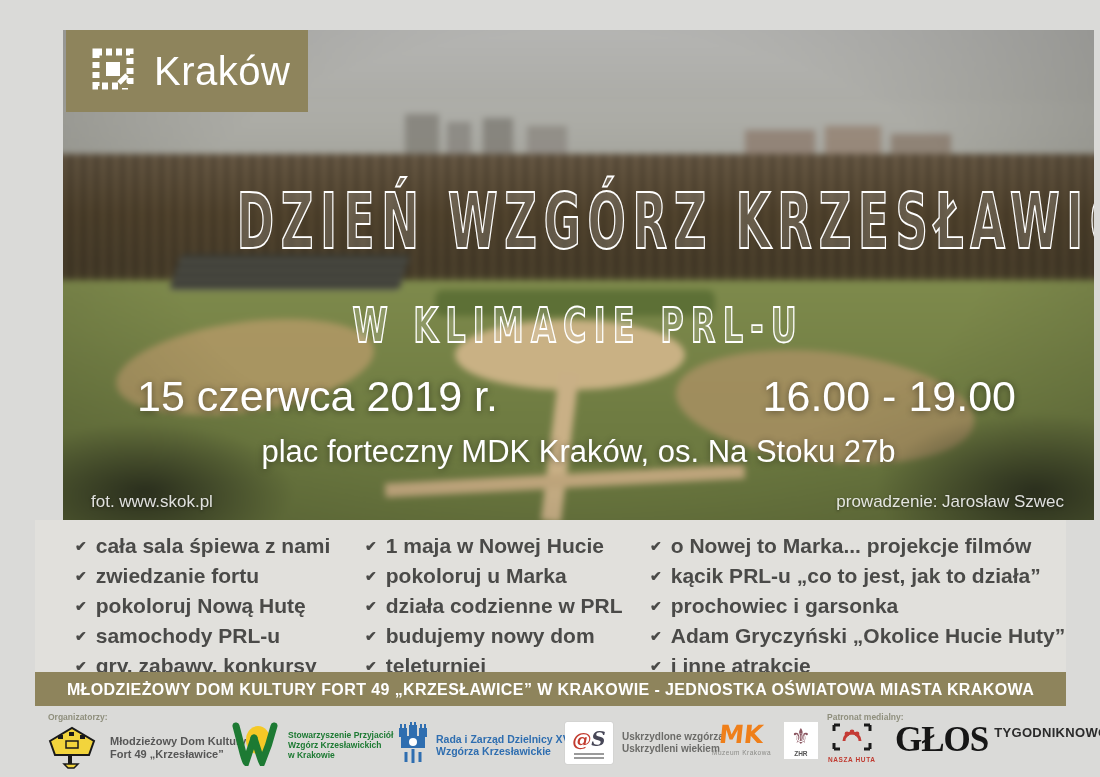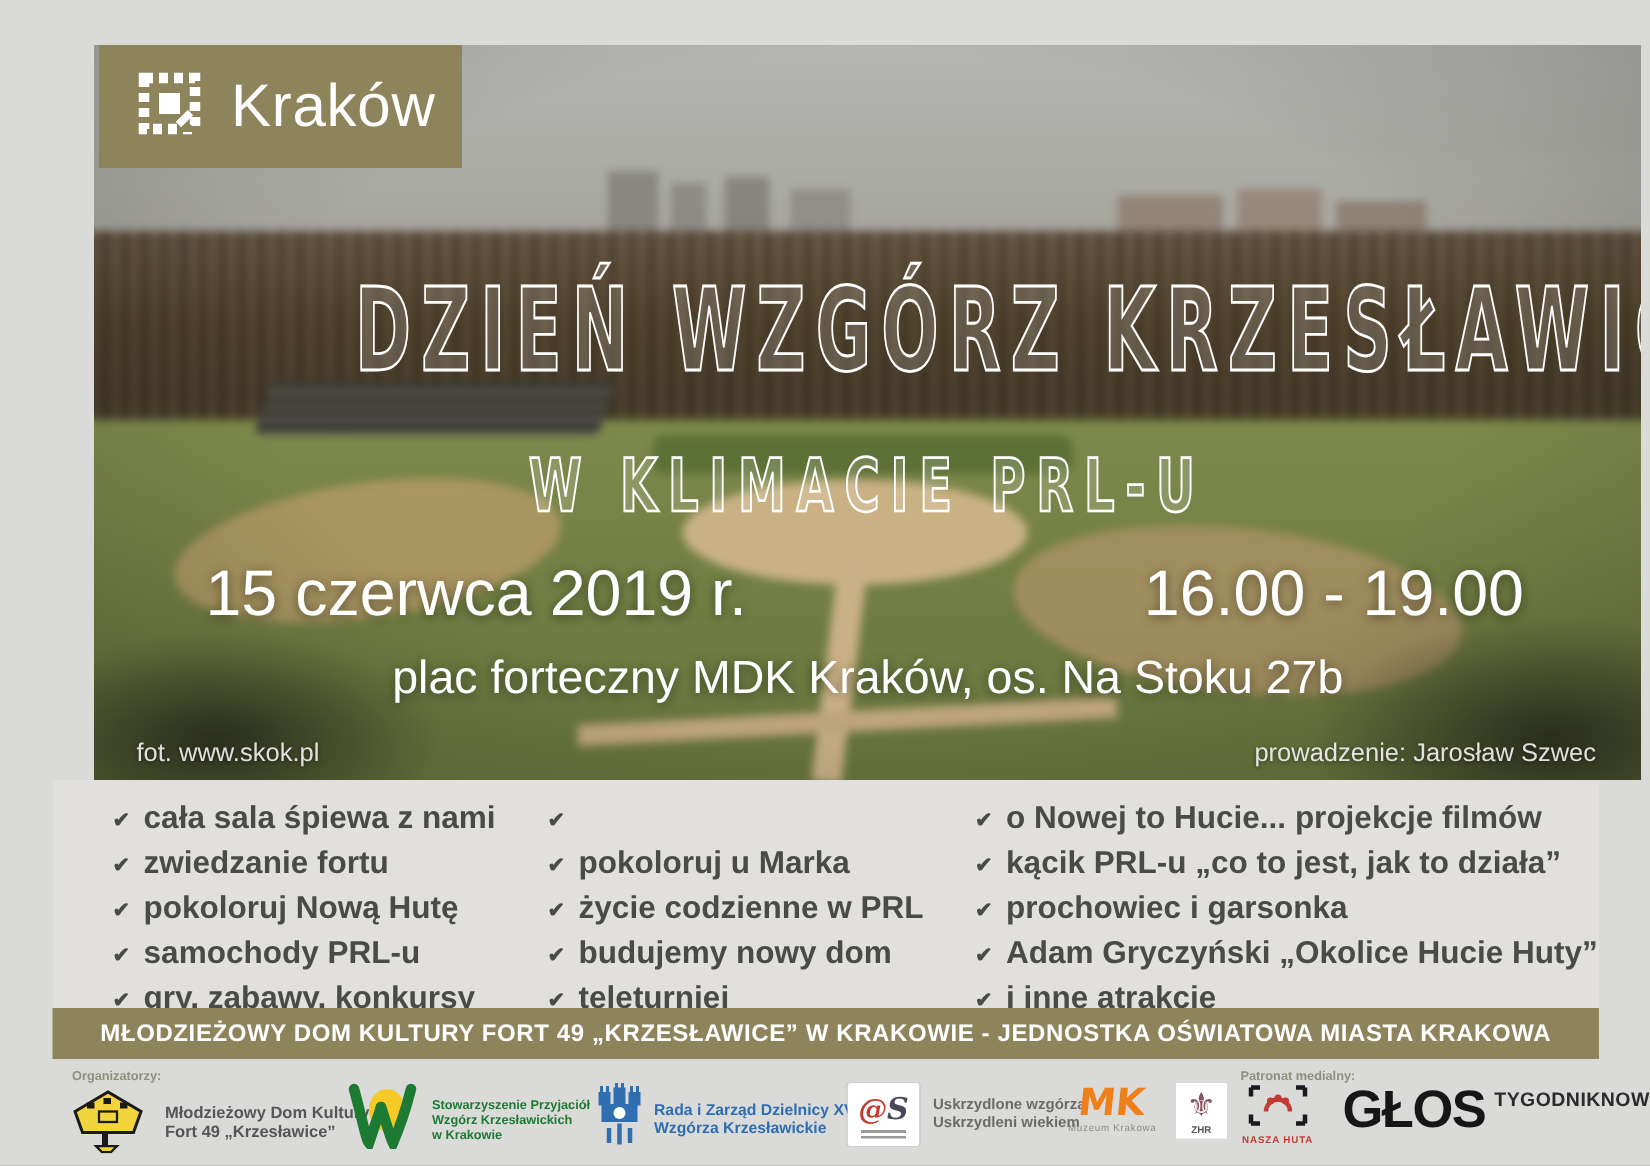--- a/index.html
+++ b/index.html
@@ -93,21 +93,21 @@
     font-family:"DejaVu Sans",sans-serif;}
   .mk-cap{font-size:6.5px;color:#8a8a86;letter-spacing:.5px;}
   .g-zhr{left:784px;top:16px;flex-direction:column;gap:0;}
   .zhr-glyph{font-size:22px;color:#8a5560;line-height:26px;background:#fff;padding:2px 7px 0;}
   .zhr-cap{font-size:6.5px;font-weight:bold;color:#555;background:#fff;width:100%;text-align:center;
     box-sizing:border-box;padding-bottom:2px;}
   .g-nh{left:828px;top:17px;flex-direction:column;gap:1px;}
   .nh-cap{font-size:6.5px;font-weight:bold;color:#c03a30;letter-spacing:.6px;}
   .g-glos{left:895px;top:16px;align-items:flex-start;gap:6px;}
   .glos-word{font-size:35px;font-weight:900;color:#161616;letter-spacing:-1px;line-height:36px;
-    font-family:Liberation Sans, sans-serif;}
+    font-family:Liberation Serif, serif;}
   .glos-col{display:flex;padding-top:4px;}
   .glos-line{font-size:13px;font-weight:800;color:#2b2b2b;line-height:14px;letter-spacing:.3px;}
   .glos-rule{height:3px;background:#c43b35;margin-top:3px;}
 </style>
 </head>
 <body>
 
 <div class="poster">
 
   <div class="photo">
@@ -185,42 +185,43 @@
           <span>samochody PRL-u</span>
         </li>
       <li>
           <span class="check">✔</span>
           <span>gry, zabawy, konkursy</span>
         </li>
     </ul>
     <ul class="pcol c2">
       <li>
           <span class="check">✔</span>
+          <span>1 maja w Nowej Hucie</span>
         </li>
       <li>
           <span class="check">✔</span>
           <span>pokoloruj u Marka</span>
         </li>
       <li>
           <span class="check">✔</span>
-          <span>życie codzienne w PRL</span>
+          <span>działa codzienne w PRL</span>
         </li>
       <li>
           <span class="check">✔</span>
           <span>budujemy nowy dom</span>
         </li>
       <li>
           <span class="check">✔</span>
           <span>teleturniej</span>
         </li>
     </ul>
     <ul class="pcol c3">
       <li>
           <span class="check">✔</span>
-          <span>o Nowej to Hucie... projekcje filmów</span>
+          <span>o Nowej to Marka... projekcje filmów</span>
         </li>
       <li>
           <span class="check">✔</span>
           <span>kącik PRL-u „co to jest, jak to działa”</span>
         </li>
       <li>
           <span class="check">✔</span>
           <span>prochowiec i garsonka</span>
         </li>
       <li>

